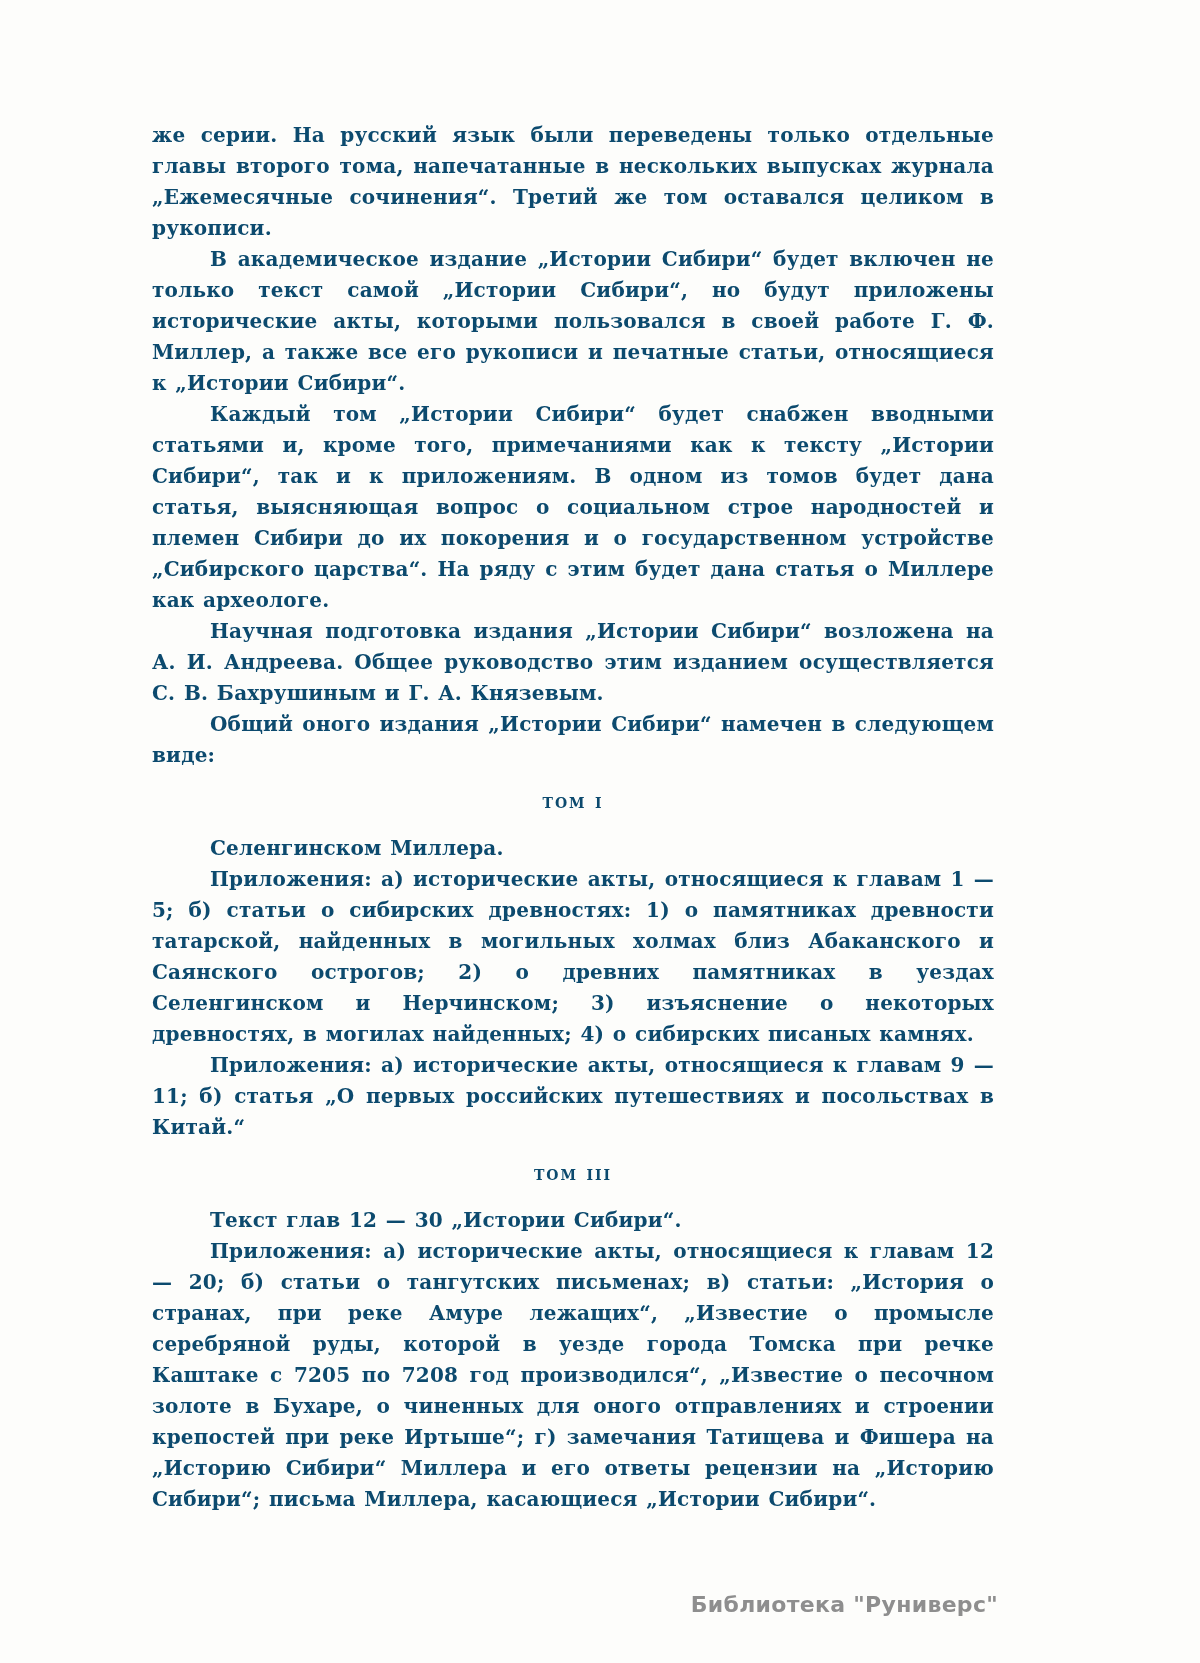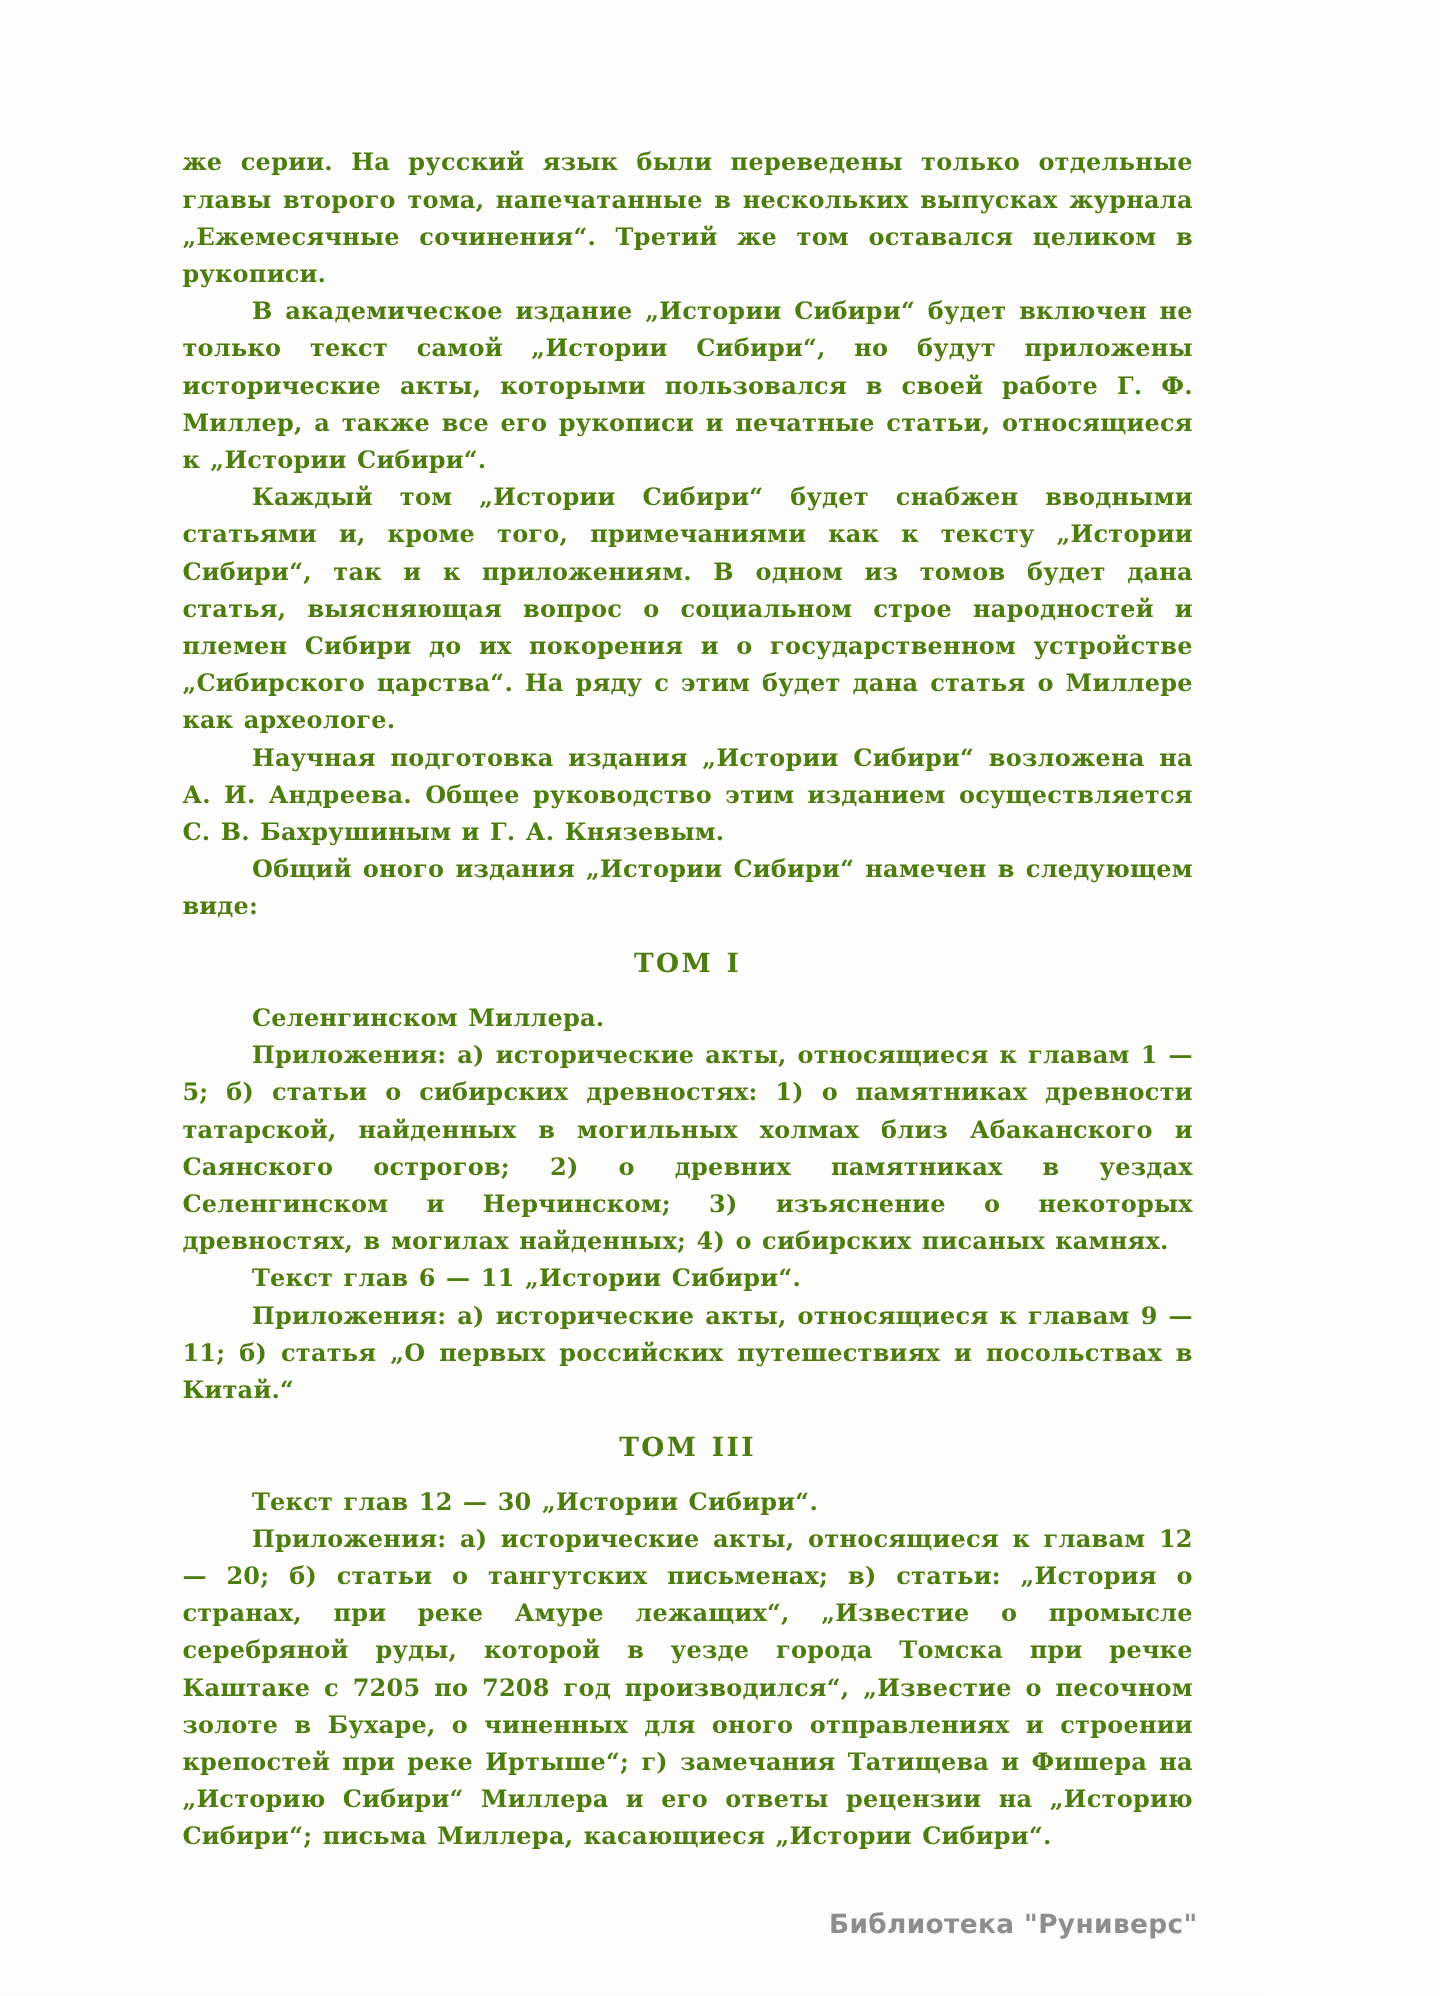--- a/index.html
+++ b/index.html
@@ -14,34 +14,34 @@
     width: 1200px;
     height: 1663px;
     background: #fdfdfb;
     overflow: hidden;
   }
   .page-text {
     position: absolute;
     left: 152px;
     top: 120px;
     width: 842px;
-    color: #4d7c0f;
+    color: #0c4a6e;
     font-size: 20px;
     line-height: 31px;
     font-weight: bold;
     text-align: justify;
     letter-spacing: 0.2px;
     word-spacing: 1.5px;
   }
   .para { margin: 0; text-indent: 58px; }
   .para.no-indent { text-indent: 0; }
   .tom-heading {
     margin: 17px 0 14px 0;
     text-align: center;
-    font-size: 22px;
+    font-size: 14px;
     font-weight: bold;
     letter-spacing: 2px;
     text-indent: 0;
   }
   .footer-watermark {
     position: absolute;
     right: 202px;
     bottom: 46px;
     color: #8e8e8e;
     font-family: "DejaVu Sans", "Liberation Sans", sans-serif;
@@ -58,21 +58,20 @@
     <p class="para no-indent">же серии. На русский язык были переведены только отдельные главы второго тома, напечатанные в нескольких выпусках журнала „Ежемесячные сочинения“. Третий же том оставался целиком в рукописи.</p>
     <p class="para">В академическое издание „Истории Сибири“ будет включен не только текст самой „Истории Сибири“, но будут приложены исторические акты, которыми пользовался в своей работе Г. Ф. Миллер, а также все его рукописи и печатные статьи, относящиеся к „Истории Сибири“.</p>
     <p class="para">Каждый том „Истории Сибири“ будет снабжен вводными статьями и, кроме того, примечаниями как к тексту „Истории Сибири“, так и к приложениям. В одном из томов будет дана статья, выясняющая вопрос о социальном строе народностей и племен Сибири до их покорения и о государственном устройстве „Сибирского царства“. На ряду с этим будет дана статья о Миллере как археологе.</p>
     <p class="para">Научная подготовка издания „Истории Сибири“ возложена на А. И. Андреева. Общее руководство этим изданием осуществляется С. В. Бахрушиным и Г. А. Князевым.</p>
     <p class="para">Общий оного издания „Истории Сибири“ намечен в следующем виде:</p>
 
     <h2 class="tom-heading">ТОМ I</h2>
     <p class="para">Селенгинском Миллера.</p>
     <p class="para">Приложения: а) исторические акты, относящиеся к главам 1 — 5; б) статьи о сибирских древностях: 1) о памятниках древности татарской, найденных в могильных холмах близ Абаканского и Саянского острогов; 2) о древних памятниках в уездах Селенгинском и Нерчинском; 3) изъяснение о некоторых древностях, в могилах найденных; 4) о сибирских писаных камнях.</p>
 
-    <p class="para">Текст глав 6 — 11 „Истории Сибири“.</p>
     <p class="para">Приложения: а) исторические акты, относящиеся к главам 9 — 11; б) статья „О первых российских путешествиях и посольствах в Китай.“</p>
 
     <h2 class="tom-heading">ТОМ III</h2>
     <p class="para">Текст глав 12 — 30 „Истории Сибири“.</p>
     <p class="para">Приложения: а) исторические акты, относящиеся к главам 12 — 20; б) статьи о тангутских письменах; в) статьи: „История о странах, при реке Амуре лежащих“, „Известие о промысле серебряной руды, которой в уезде города Томска при речке Каштаке с 7205 по 7208 год производился“, „Известие о песочном золоте в Бухаре, о чиненных для оного отправлениях и строении крепостей при реке Иртыше“; г) замечания Татищева и Фишера на „Историю Сибири“ Миллера и его ответы рецензии на „Историю Сибири“; письма Миллера, касающиеся „Истории Сибири“.</p>
   </div>
 
   <div class="footer-watermark">Библиотека "Руниверс"</div>
 </div>
 

